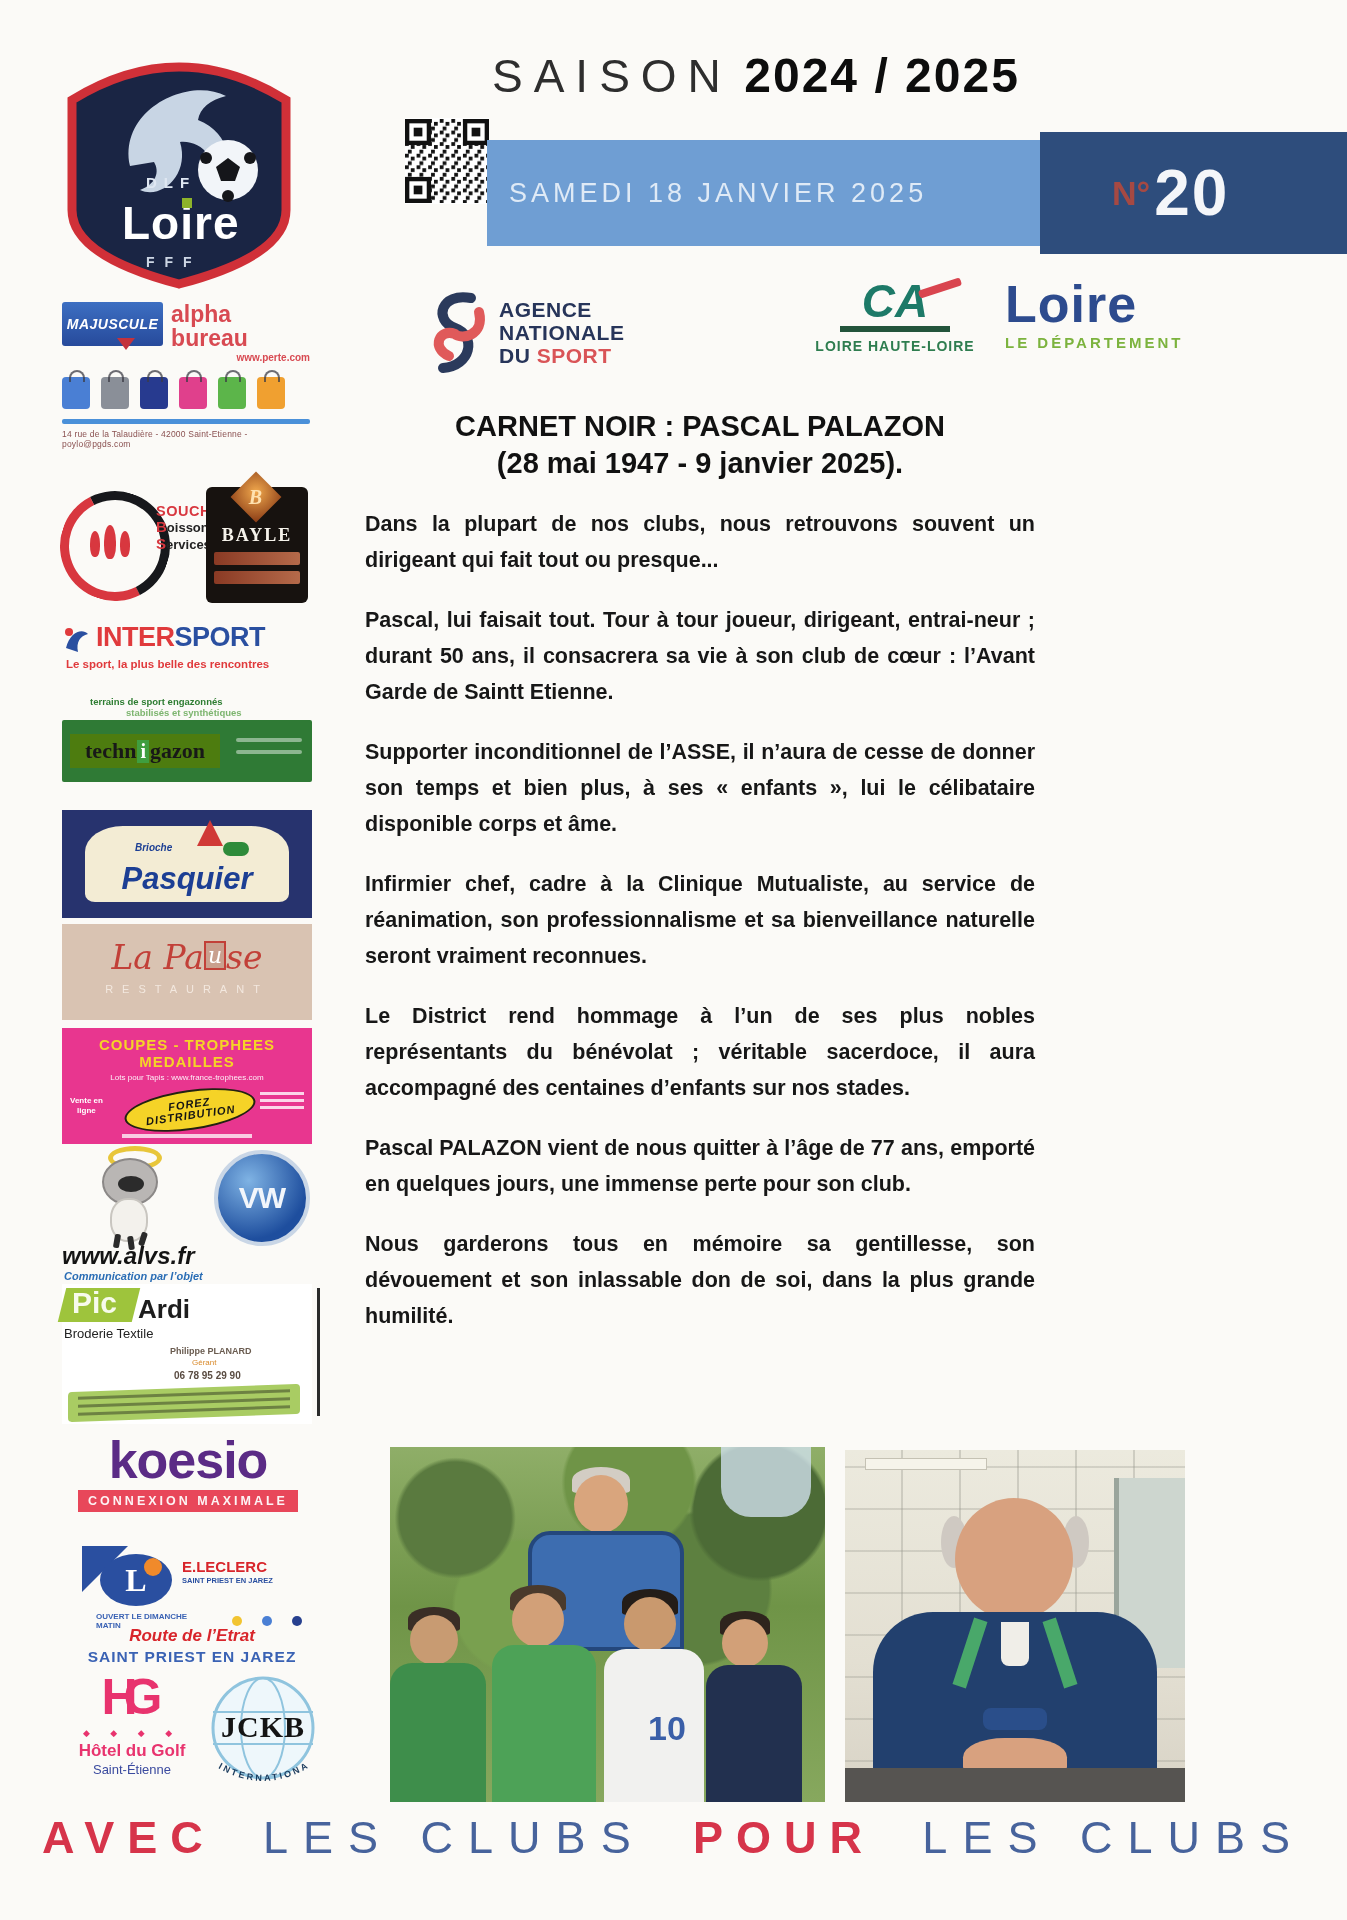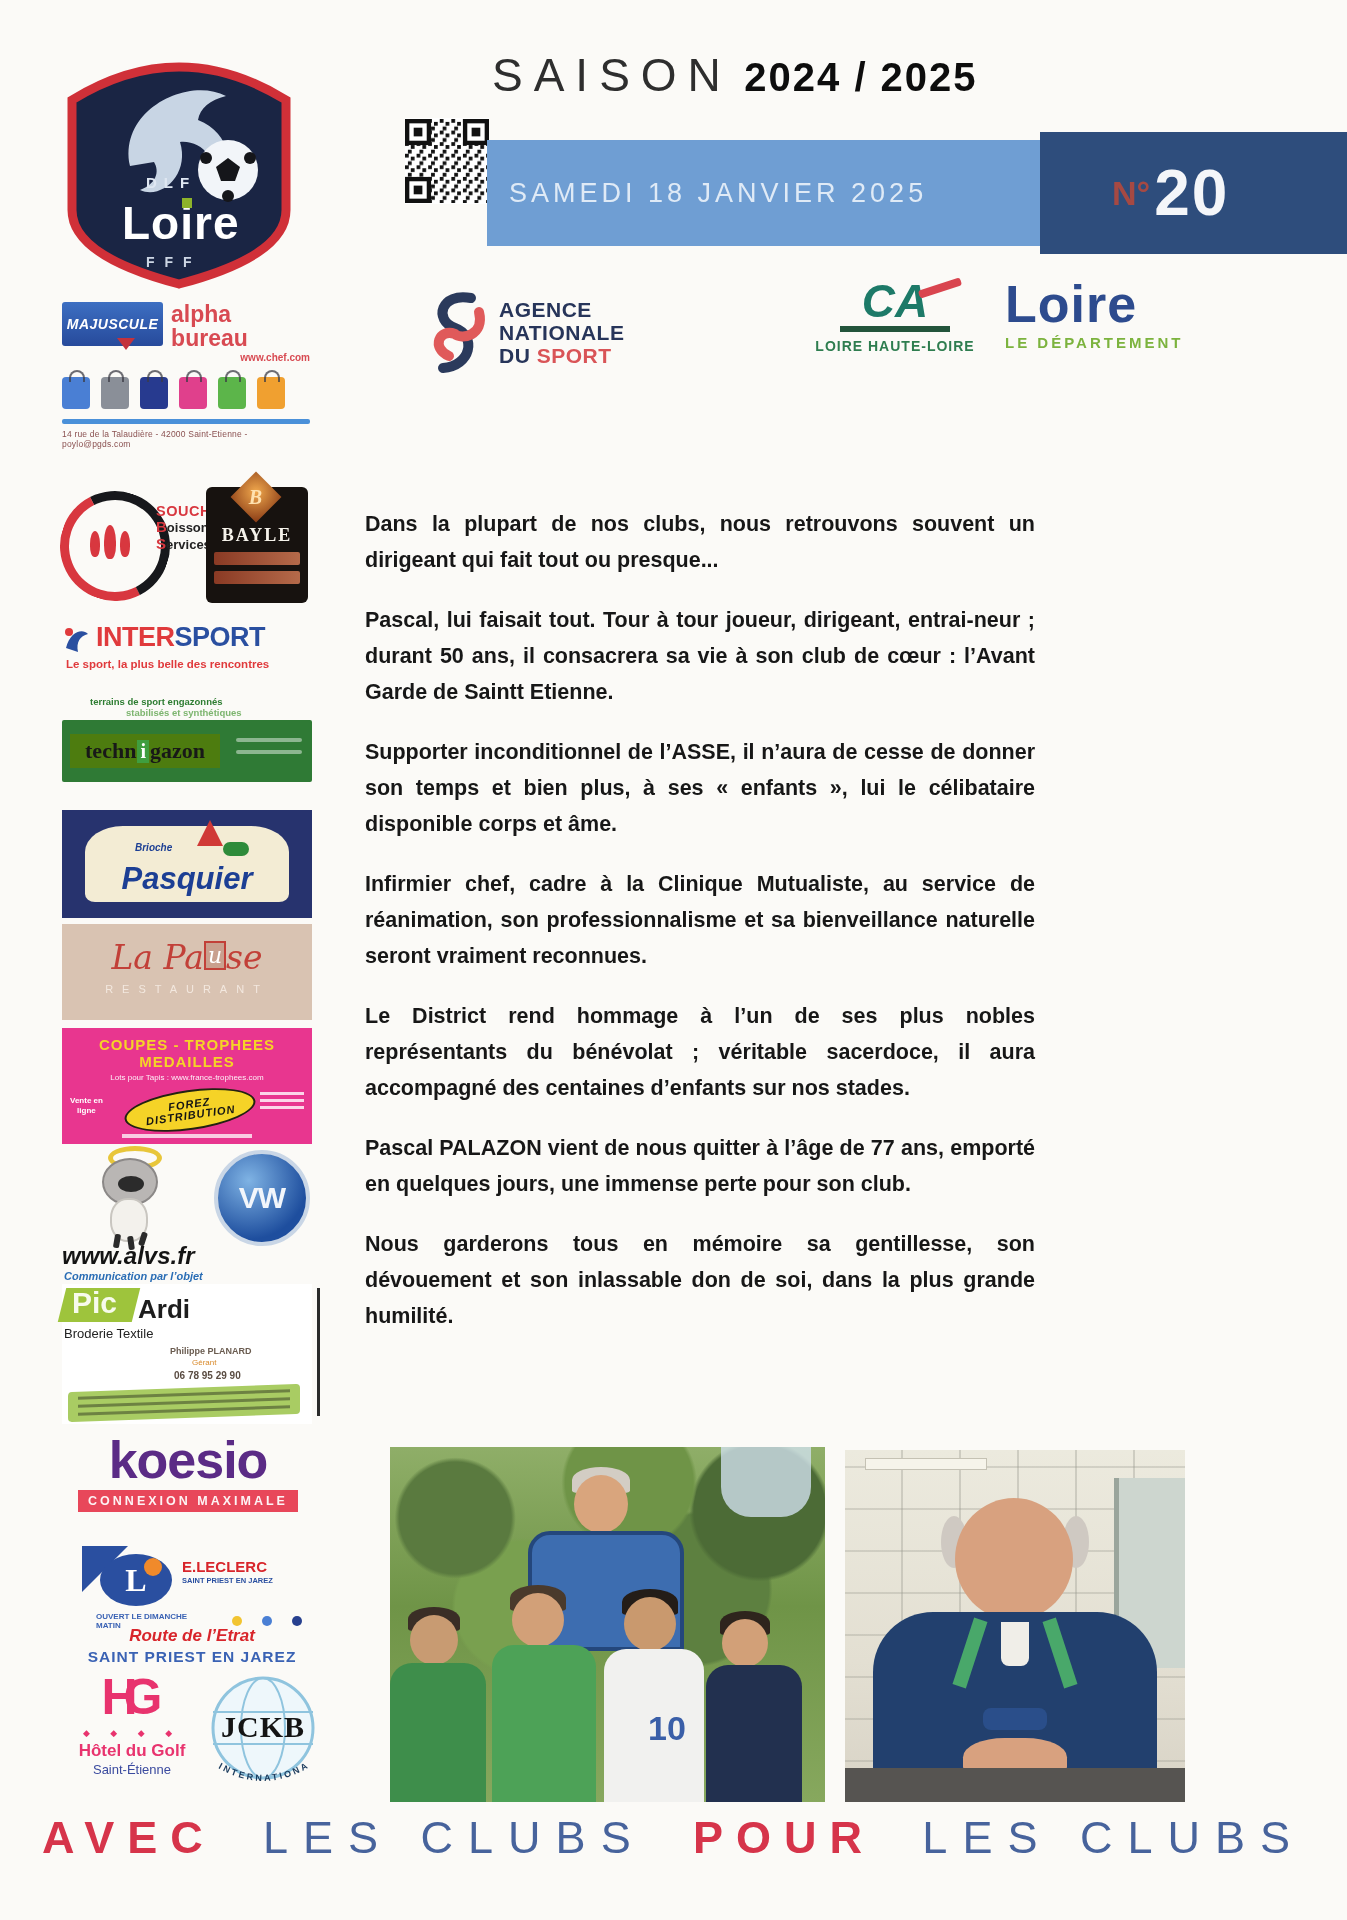--- a/index.html
+++ b/index.html
@@ -3,21 +3,21 @@
 <meta charset="utf-8">
 <style>
   html,body{margin:0;padding:0;background:#e9e7e2;}
   .page{position:relative;width:1347px;height:1920px;margin:0 auto;background:#fbfaf7;overflow:hidden;
         font-family:"Liberation Sans",sans-serif;color:#1b1b1b;}
   .abs{position:absolute;}
 
   
   .saison{left:492px;top:48px;width:540px;white-space:nowrap;}
   .saison .lt{font-size:46px;font-weight:400;letter-spacing:11px;color:#2e2e2e;}
-  .saison .bd{font-size:40px;font-weight:800;letter-spacing:2px;color:#0d0d0d;margin-left:8px;}
+  .saison .bd{font-size:48px;font-weight:800;letter-spacing:2px;color:#0d0d0d;margin-left:8px;}
   .datebar{left:487px;top:140px;width:553px;height:106px;background:#6f9ed3;display:flex;align-items:center;}
   .datebar span{margin-left:22px;font-size:27px;letter-spacing:4px;color:#dfeaf6;font-weight:500;}
   .issuebox{left:1040px;top:132px;width:307px;height:122px;background:#2e4d7c;display:flex;align-items:center;justify-content:flex-start;}
   .issuebox .no{font-size:34px;font-weight:700;color:rgba(196,72,52,.8);margin-left:72px;}
   .issuebox .num{font-size:64px;font-weight:800;color:#f4f6f9;margin-left:4px;letter-spacing:2px;}
   .qr{left:405px;top:118px;width:84px;height:86px;background:#fff;}
 
   
   .dlf{left:60px;top:38px;width:238px;height:252px;}
   .dlf-dlf{position:absolute;left:86px;top:136px;color:#dfe7f2;font-size:15px;letter-spacing:7px;font-weight:700;}
@@ -273,37 +273,41 @@
     <div class="ca-stripe"></div>
     <div class="ca-bar"></div>
     <div class="ca-label">LOIRE HAUTE-LOIRE</div>
   </div>
 
   <div class="abs ldept">
     <div class="nm">Loire</div>
     <div class="sb">LE DÉPARTEMENT</div>
   </div>
 
+  <div class="abs title">
+    <div>CARNET NOIR : PASCAL PALAZON</div>
+    <div>(28 mai 1947 - 9 janvier 2025).</div>
+  </div>
 
   <div class="abs paras">
     <p>Dans la plupart de nos clubs, nous retrouvons souvent un dirigeant qui fait tout ou presque...</p>
     <p>Pascal, lui faisait tout. Tour à tour joueur, dirigeant, entrai-neur ; durant 50 ans, il consacrera sa vie à son club de cœur : l’Avant Garde de Saintt Etienne.</p>
     <p>Supporter inconditionnel de l’ASSE, il n’aura de cesse de donner son temps et bien plus, à ses « enfants », lui le célibataire disponible corps et âme.</p>
     <p>Infirmier chef, cadre à la Clinique Mutualiste, au service de réanimation, son professionnalisme et sa bienveillance naturelle seront vraiment reconnues.</p>
     <p>Le District rend hommage à l’un de ses plus nobles représentants du bénévolat ; véritable sacerdoce, il aura accompagné des centaines d’enfants sur nos stades.</p>
     <p>Pascal PALAZON vient de nous quitter à l’âge de 77 ans, emporté en quelques jours, une immense perte pour son club.</p>
     <p>Nous garderons tous en mémoire sa gentillesse, son dévouement et son inlassable don de soi, dans la plus grande humilité.</p>
   </div>
 
   <div class="abs alpha">
     <div class="alpha-top">
       <div class="maj">MAJUSCULE</div>
       <div>
         <div class="alpha-nm">alpha bureau</div>
-        <div class="alpha-site">www.chef.com</div>
+        <div class="alpha-site">www.perte.com</div>
       </div>
     </div>
     <div class="bags">
       <div class="bag" style="background:#4a7fd4"></div>
       <div class="bag" style="background:#8a8f98"></div>
       <div class="bag" style="background:#273a8f"></div>
       <div class="bag" style="background:#e0408c"></div>
       <div class="bag" style="background:#5cb54a"></div>
       <div class="bag" style="background:#f0a030"></div>
     </div>

